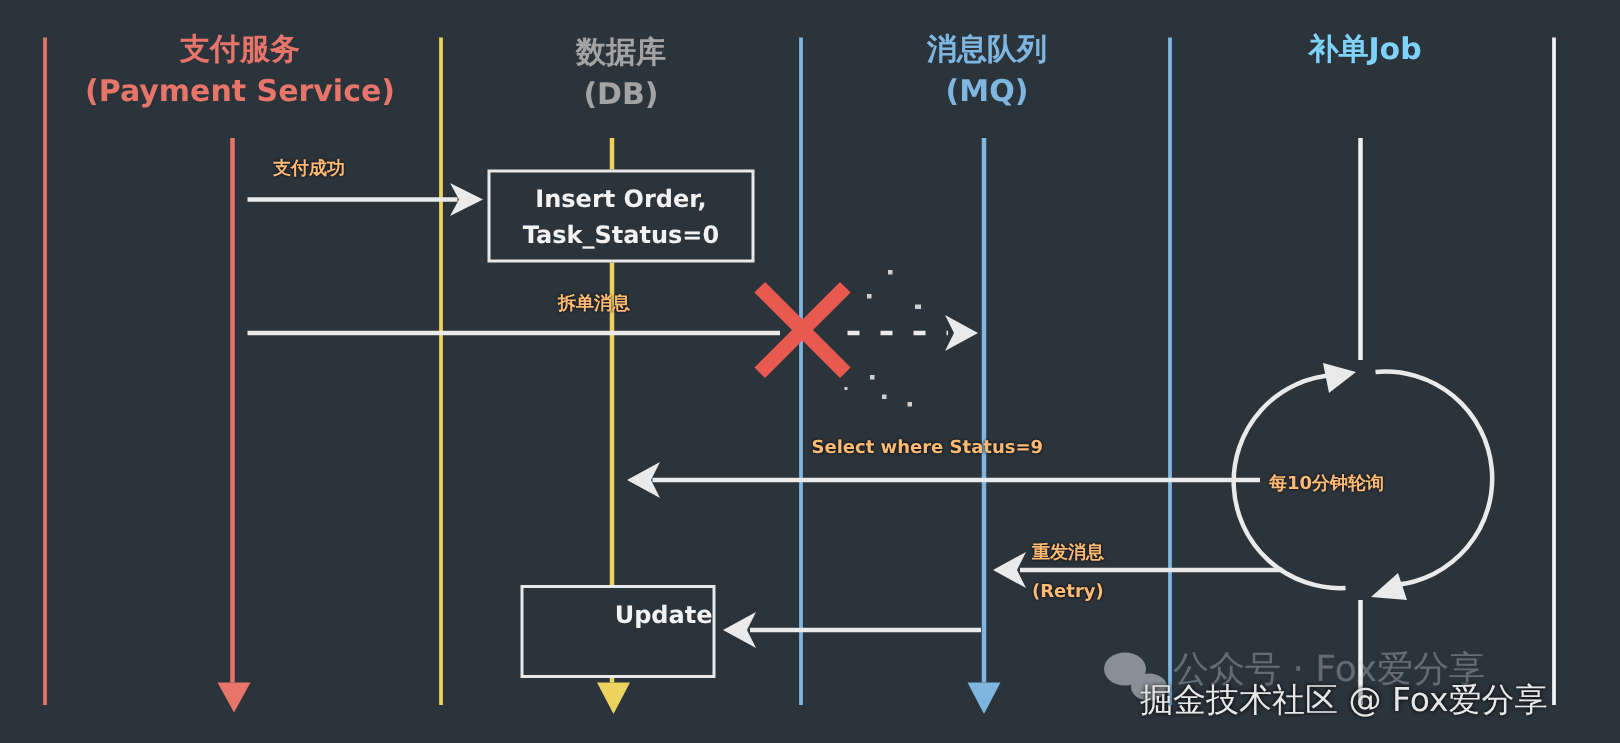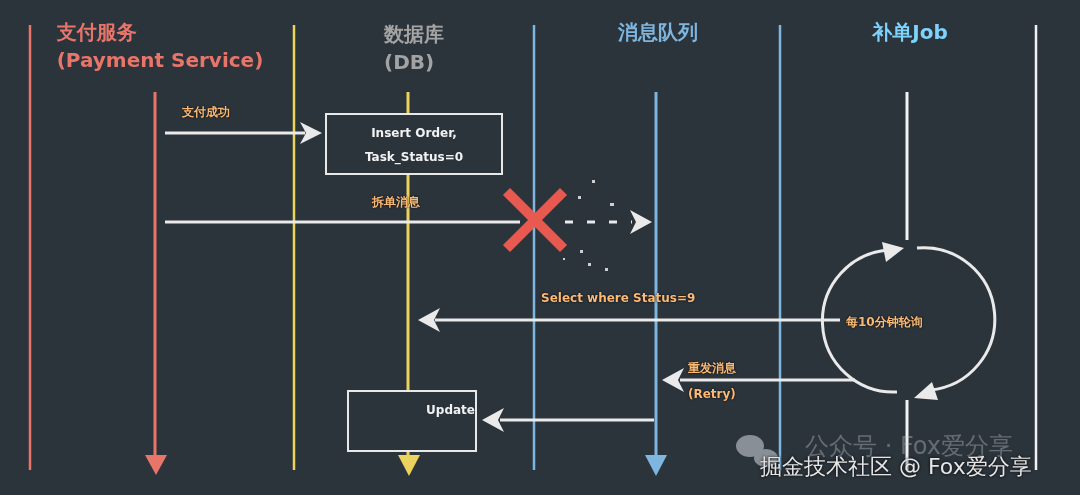--- a/index.html
+++ b/index.html
@@ -1,20 +1,20 @@
 <!DOCTYPE html>
 <html><head>
 <meta charset="utf-8">
 <style>
   html,body{margin:0;padding:0;}
   body{width:1080px;height:495px;background:#2b333b;overflow:hidden;position:relative;font-family:"DejaVu Sans","Liberation Sans",sans-serif;}
   #canvas{position:absolute;left:0;top:0;width:1080px;height:495px;}
-  .hdr{position:absolute;font-weight:bold;font-size:20px;line-height:28px;white-space:nowrap;transform:translateX(-50%);}
+  .hdr{position:absolute;text-align:center;font-weight:bold;font-size:20px;line-height:28px;white-space:nowrap;transform:translateX(-50%);}
   .lbl{position:absolute;color:#fdba74;font-weight:bold;font-size:12px;white-space:nowrap;text-shadow:0 0 2px #000;}
-  .box{position:absolute;border:2px solid #e8e8e8;color:#f2f2f2;font-weight:bold;font-size:12px;line-height:24px;text-align:center;background:#2b333b;box-sizing:border-box;}
+  .box{position:absolute;border:2px solid #e8e8e8;color:#f2f2f2;font-weight:bold;font-size:16px;line-height:24px;text-align:center;background:#2b333b;box-sizing:border-box;}
   .wm{position:absolute;color:#cfd3d6;font-size:22px;white-space:nowrap;}
 </style>
 </head>
 <body>
 
 <svg id="canvas" width="1080" height="495" viewBox="0 0 1080 495">
 
   <line x1="30" y1="25" x2="30" y2="470" stroke="#e8756a" stroke-width="2.5"></line>
   <line x1="294" y1="25" x2="294" y2="470" stroke="#ecd35e" stroke-width="2.5"></line>
   <line x1="534" y1="25" x2="534" y2="470" stroke="#7fb6e0" stroke-width="2.5"></line>
@@ -73,20 +73,21 @@
 <div class="hdr" style="left:160px;top:18px;color:#e8756a;">
   <div>支付服务</div>
   <div>(Payment Service)</div>
 </div>
 <div class="hdr" style="left:414px;top:20px;color:#a3a3a3;">
   <div>数据库</div>
   <div>(DB)</div>
 </div>
 <div class="hdr" style="left:658px;top:18px;color:#7fb6e0;">
   <div>消息队列</div>
+  <div>(MQ)</div>
 </div>
 <div class="hdr" style="left:910px;top:18px;color:#7dd3fc;">
   <div>补单Job</div>
 </div>
 
 <div class="lbl" style="left:182px;top:104px;">支付成功</div>
 <div class="lbl" style="left:372px;top:194px;">拆单消息</div>
 <div class="lbl" style="left:541px;top:291px;">Select where Status=9</div>
 <div class="lbl" style="left:688px;top:355px;line-height:26px;">
   <div>重发消息</div>
@@ -95,14 +96,14 @@
 
 <div class="box" style="left:325px;top:113px;width:178px;height:62px;padding-top:6px;">
   <div>Insert Order,</div>
   <div>Task_Status=0</div>
 </div>
 <div class="box" style="left:347px;top:390px;width:130px;height:62px;padding-top:6px;text-align:right;">
   <div>Update</div>
 </div>
 <div class="lbl" style="left:846px;top:314px;">每10分钟轮询</div>
 
-<div class="wm" style="left:782px;top:430px;opacity:0.35;font-size:24px;padding-left:23px;">公众号 · Fox爱分享</div>
+<div class="wm" style="left:782px;top:430px;opacity:0.35;font-size:24px;">公众号 · Fox爱分享</div>
 <div class="wm" style="left:760px;top:452px;color:#e6e6e6;text-shadow:0 0 3px #000;">掘金技术社区 @ Fox爱分享</div>
 
 </body></html>

